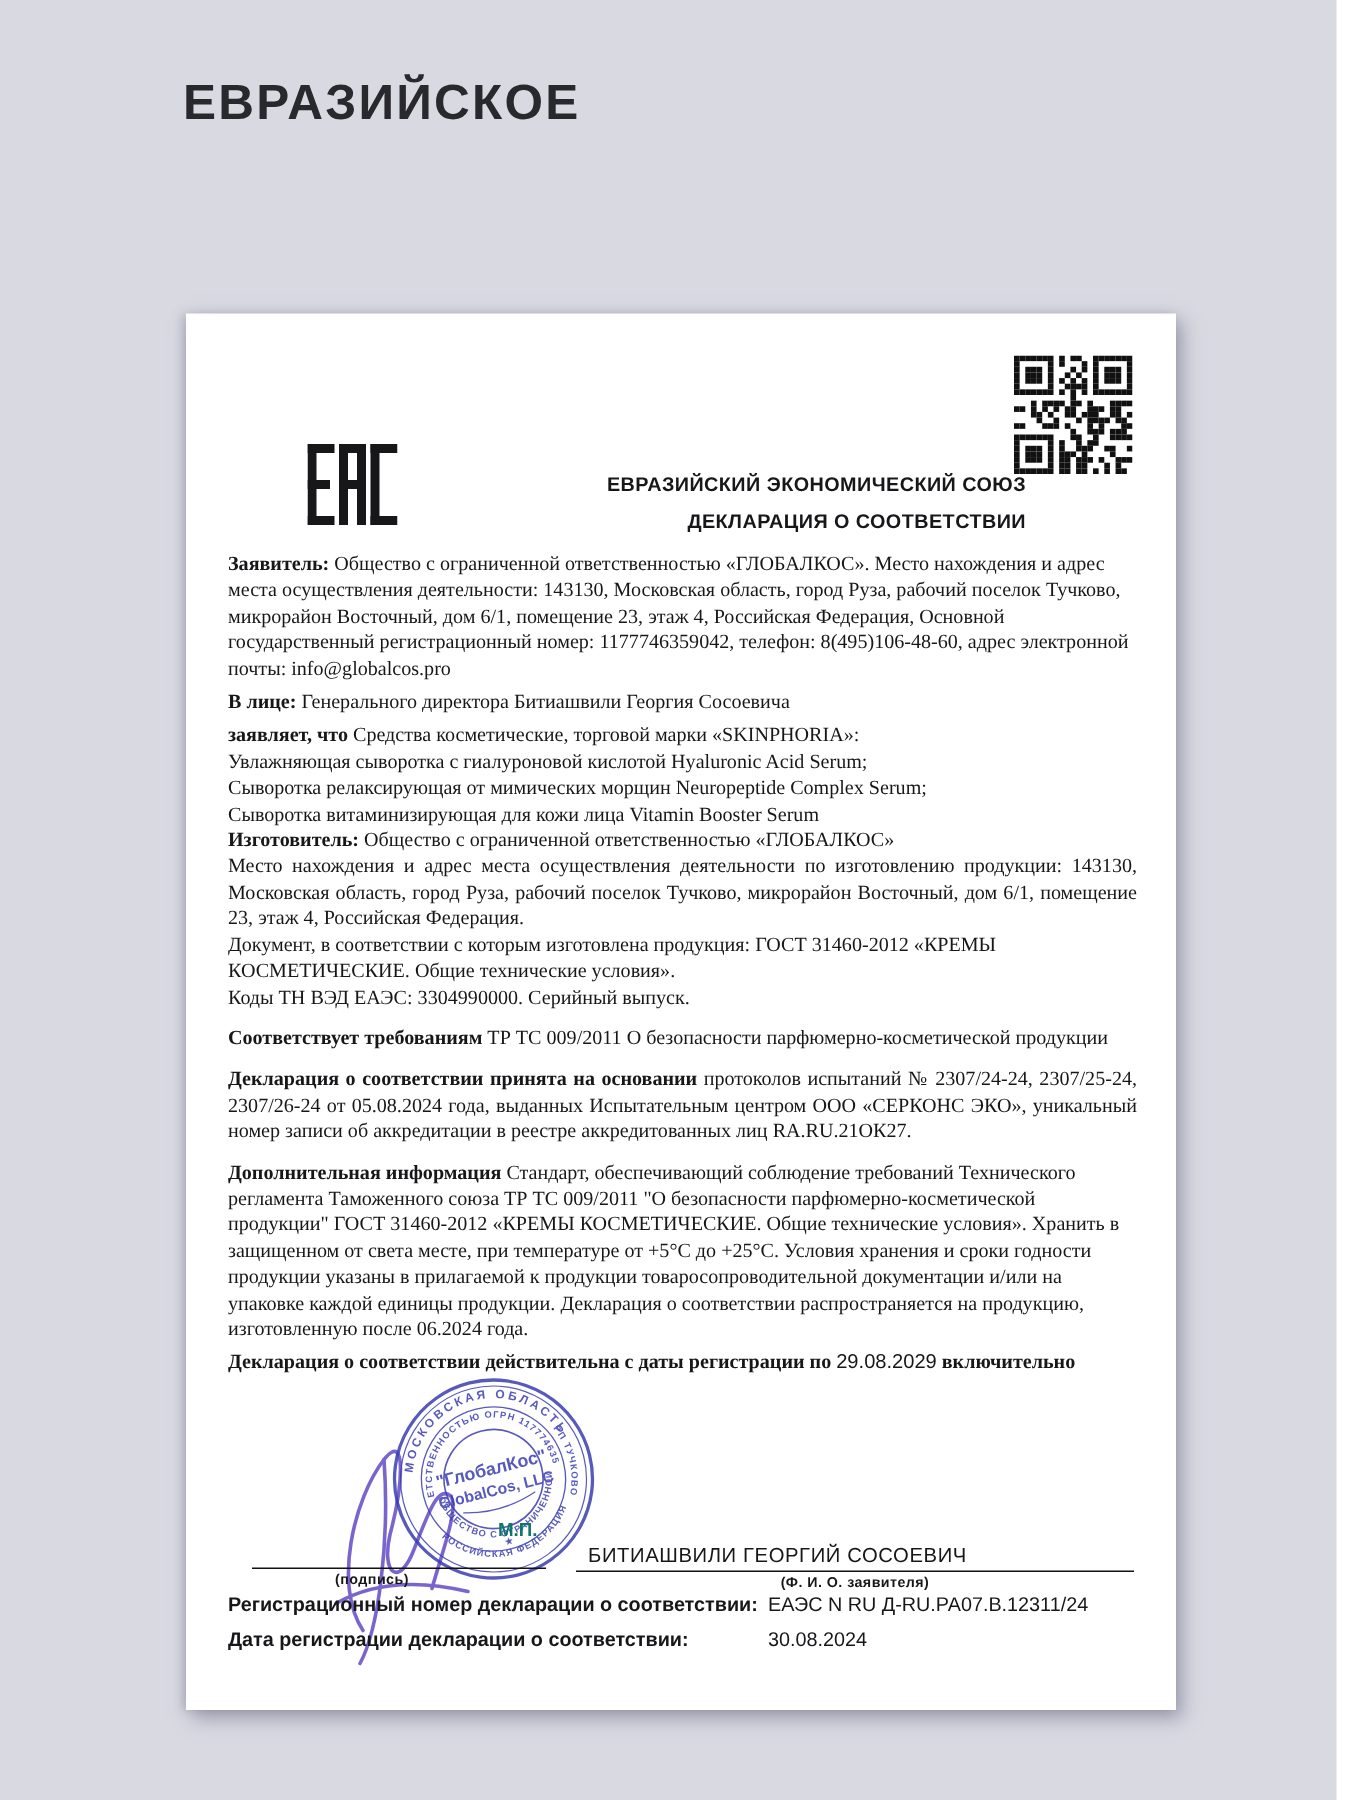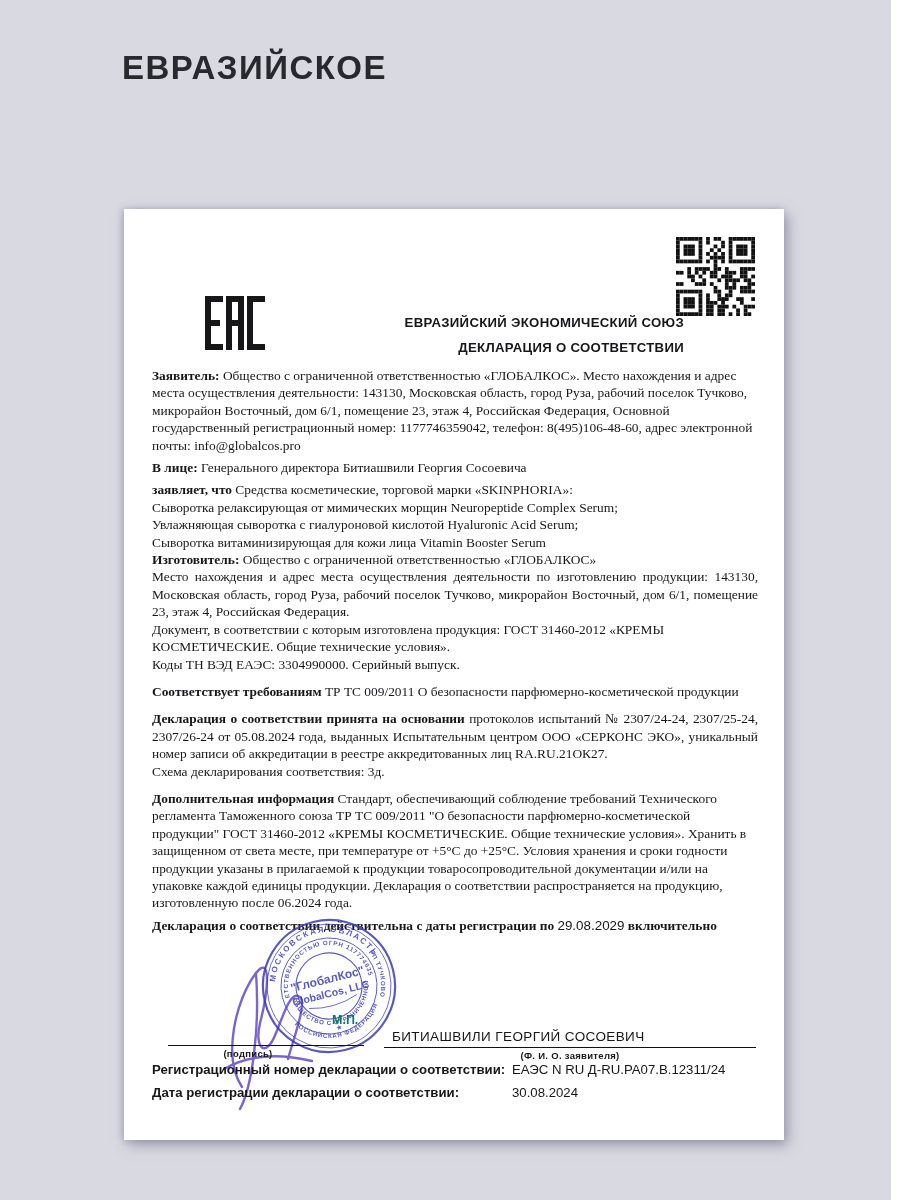--- a/index.html
+++ b/index.html
@@ -303,32 +303,31 @@
       </svg>
 
     <div class="doc-title t1">ЕВРАЗИЙСКИЙ ЭКОНОМИЧЕСКИЙ СОЮЗ</div>
     <div class="doc-title t2">ДЕКЛАРАЦИЯ О СООТВЕТСТВИИ</div>
 
     <div class="body">
       <p><b>Заявитель:</b><span> Общество с ограниченной ответственностью «ГЛОБАЛКОС». Место нахождения и адрес места осуществления деятельности: 143130, Московская область, город Руза, рабочий поселок Тучково, микрорайон Восточный, дом 6/1, помещение 23, этаж 4, Российская Федерация, Основной государственный регистрационный номер: 1177746359042, телефон: 8(495)106-48-60, адрес электронной почты: info@globalcos.pro</span></p>
       <p><b>В лице:</b><span> Генерального директора Битиашвили Георгия Сосоевича</span></p>
       <p>
         <span class="line"><b>заявляет, что</b><span>  Средства косметические, торговой марки «SKINPHORIA»:</span></span>
+        <span class="line">Увлажняющая сыворотка с гиалуроновой кислотой Hyaluronic Acid Serum;</span>
         <span class="line">Сыворотка релаксирующая от мимических морщин Neuropeptide Complex Serum;</span>
-        <span class="line">Увлажняющая сыворотка с гиалуроновой кислотой Hyaluronic Acid Serum;</span>
         <span class="line">Сыворотка витаминизирующая для кожи лица Vitamin Booster Serum</span>
         <span class="line"><b>Изготовитель:</b><span> Общество с ограниченной ответственностью «ГЛОБАЛКОС»</span></span>
         <span class="line just">Место нахождения и адрес места осуществления деятельности по изготовлению продукции: 143130, Московская область, город Руза, рабочий поселок Тучково, микрорайон Восточный, дом 6/1, помещение 23, этаж 4, Российская Федерация.</span>
         <span class="line">Документ, в соответствии с которым изготовлена продукция: ГОСТ 31460-2012 «КРЕМЫ КОСМЕТИЧЕСКИЕ. Общие технические условия».</span>
         <span class="line">Коды ТН ВЭД ЕАЭС: 3304990000. Серийный выпуск.</span>
       </p>
       <p class="mt1"><b>Соответствует требованиям</b><span>  ТР ТС 009/2011 О безопасности парфюмерно-косметической продукции</span></p>
       <p class="mt1 just">
         <span><b>Декларация о соответствии принята на основании</b><span> протоколов испытаний № 2307/24-24, 2307/25-24, 2307/26-24 от 05.08.2024 года, выданных Испытательным центром ООО «СЕРКОНС ЭКО», уникальный номер записи об аккредитации в реестре аккредитованных лиц RA.RU.21ОК27.</span></span>
-        <span class="line">Схема декларирования соответствия: 3д.</span>
       </p>
       <p class="mt1"><b>Дополнительная информация</b><span> Стандарт, обеспечивающий соблюдение требований Технического регламента Таможенного союза ТР ТС 009/2011 "О безопасности парфюмерно-косметической продукции" ГОСТ 31460-2012 «КРЕМЫ КОСМЕТИЧЕСКИЕ. Общие технические условия». Хранить в защищенном от света месте, при температуре от +5°С до +25°С. Условия хранения и сроки годности продукции указаны в прилагаемой к продукции товаросопроводительной документации и/или на упаковке каждой единицы продукции. Декларация о соответствии распространяется на продукцию, изготовленную после 06.2024 года.</span></p>
       <p class="validity"><span>Декларация о соответствии действительна с даты регистрации по </span><span class="dt">29.08.2029</span><span> включительно</span></p>
     </div>
 
     <svg class="signature" width="130" height="180" viewBox="0 0 130 180">
       <g fill="none" stroke="#6c55c8" stroke-width="2.4" stroke-linecap="round">
         <path d="M30,150 C10,120 24,62 44,36 C60,16 56,56 48,86 C42,112 54,122 64,96 C74,70 80,54 88,60 C95,66 82,100 76,122"></path>
         <path d="M44,36 C48,92 40,150 28,172"></path>
         <path d="M12,132 C36,118 66,116 100,124"></path>

